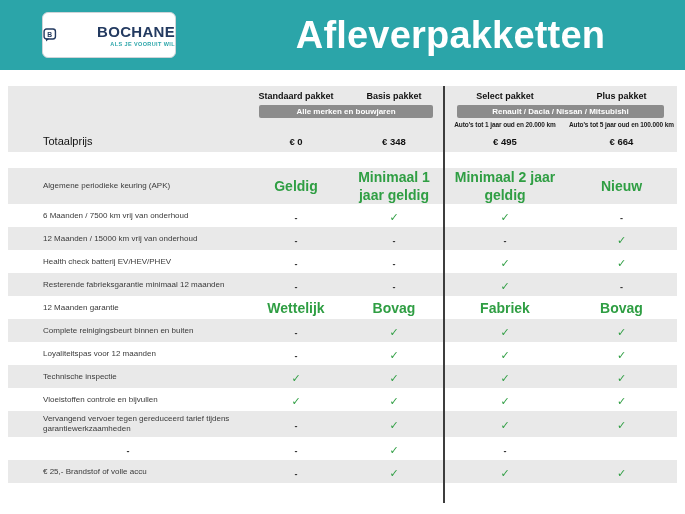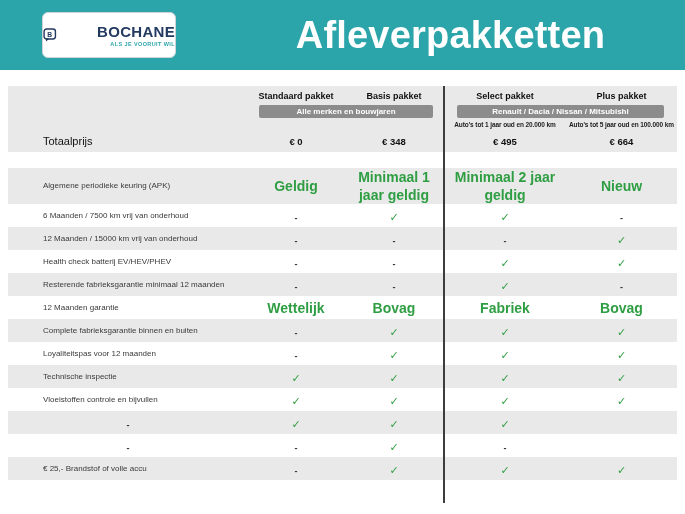--- a/index.html
+++ b/index.html
@@ -182,21 +182,21 @@
 
     <div class="grid frow">
       <div class="flabel">12 Maanden garantie</div>
       <div class="fval"><span class="v-green">Wettelijk</span></div>
       <div class="fval"><span class="v-green">Bovag</span></div>
       <div class="fval"><span class="v-green">Fabriek</span></div>
       <div class="fval"><span class="v-green">Bovag</span></div>
     </div>
 
     <div class="grid frow">
-      <div class="flabel">Complete fabrieksgarantie binnen en buiten</div>
+      <div class="flabel">Complete reinigingsbeurt binnen en buiten</div>
       <div class="fval"><span class="v-dash">-</span></div>
       <div class="fval"><span class="v-check">✓</span></div>
       <div class="fval"><span class="v-check">✓</span></div>
       <div class="fval"><span class="v-check">✓</span></div>
     </div>
 
     <div class="grid frow">
       <div class="flabel">Loyaliteitspas voor 12 maanden</div>
       <div class="fval"><span class="v-dash">-</span></div>
       <div class="fval"><span class="v-check">✓</span></div>
@@ -214,20 +214,21 @@
 
     <div class="grid frow">
       <div class="flabel">Vloeistoffen controle en bijvullen</div>
       <div class="fval"><span class="v-check">✓</span></div>
       <div class="fval"><span class="v-check">✓</span></div>
       <div class="fval"><span class="v-check">✓</span></div>
       <div class="fval"><span class="v-check">✓</span></div>
     </div>
 
     <div class="grid frow">
+      <div class="flabel">Vervangend vervoer tegen gereduceerd tarief tijdens garantiewerkzaamheden</div>
       <div class="fval"><span class="v-dash">-</span></div>
       <div class="fval"><span class="v-check">✓</span></div>
       <div class="fval"><span class="v-check">✓</span></div>
       <div class="fval"><span class="v-check">✓</span></div>
     </div>
 
     <div class="grid frow">
       <div class="fval"><span class="v-dash">-</span></div>
       <div class="fval"><span class="v-dash">-</span></div>
       <div class="fval"><span class="v-check">✓</span></div>

